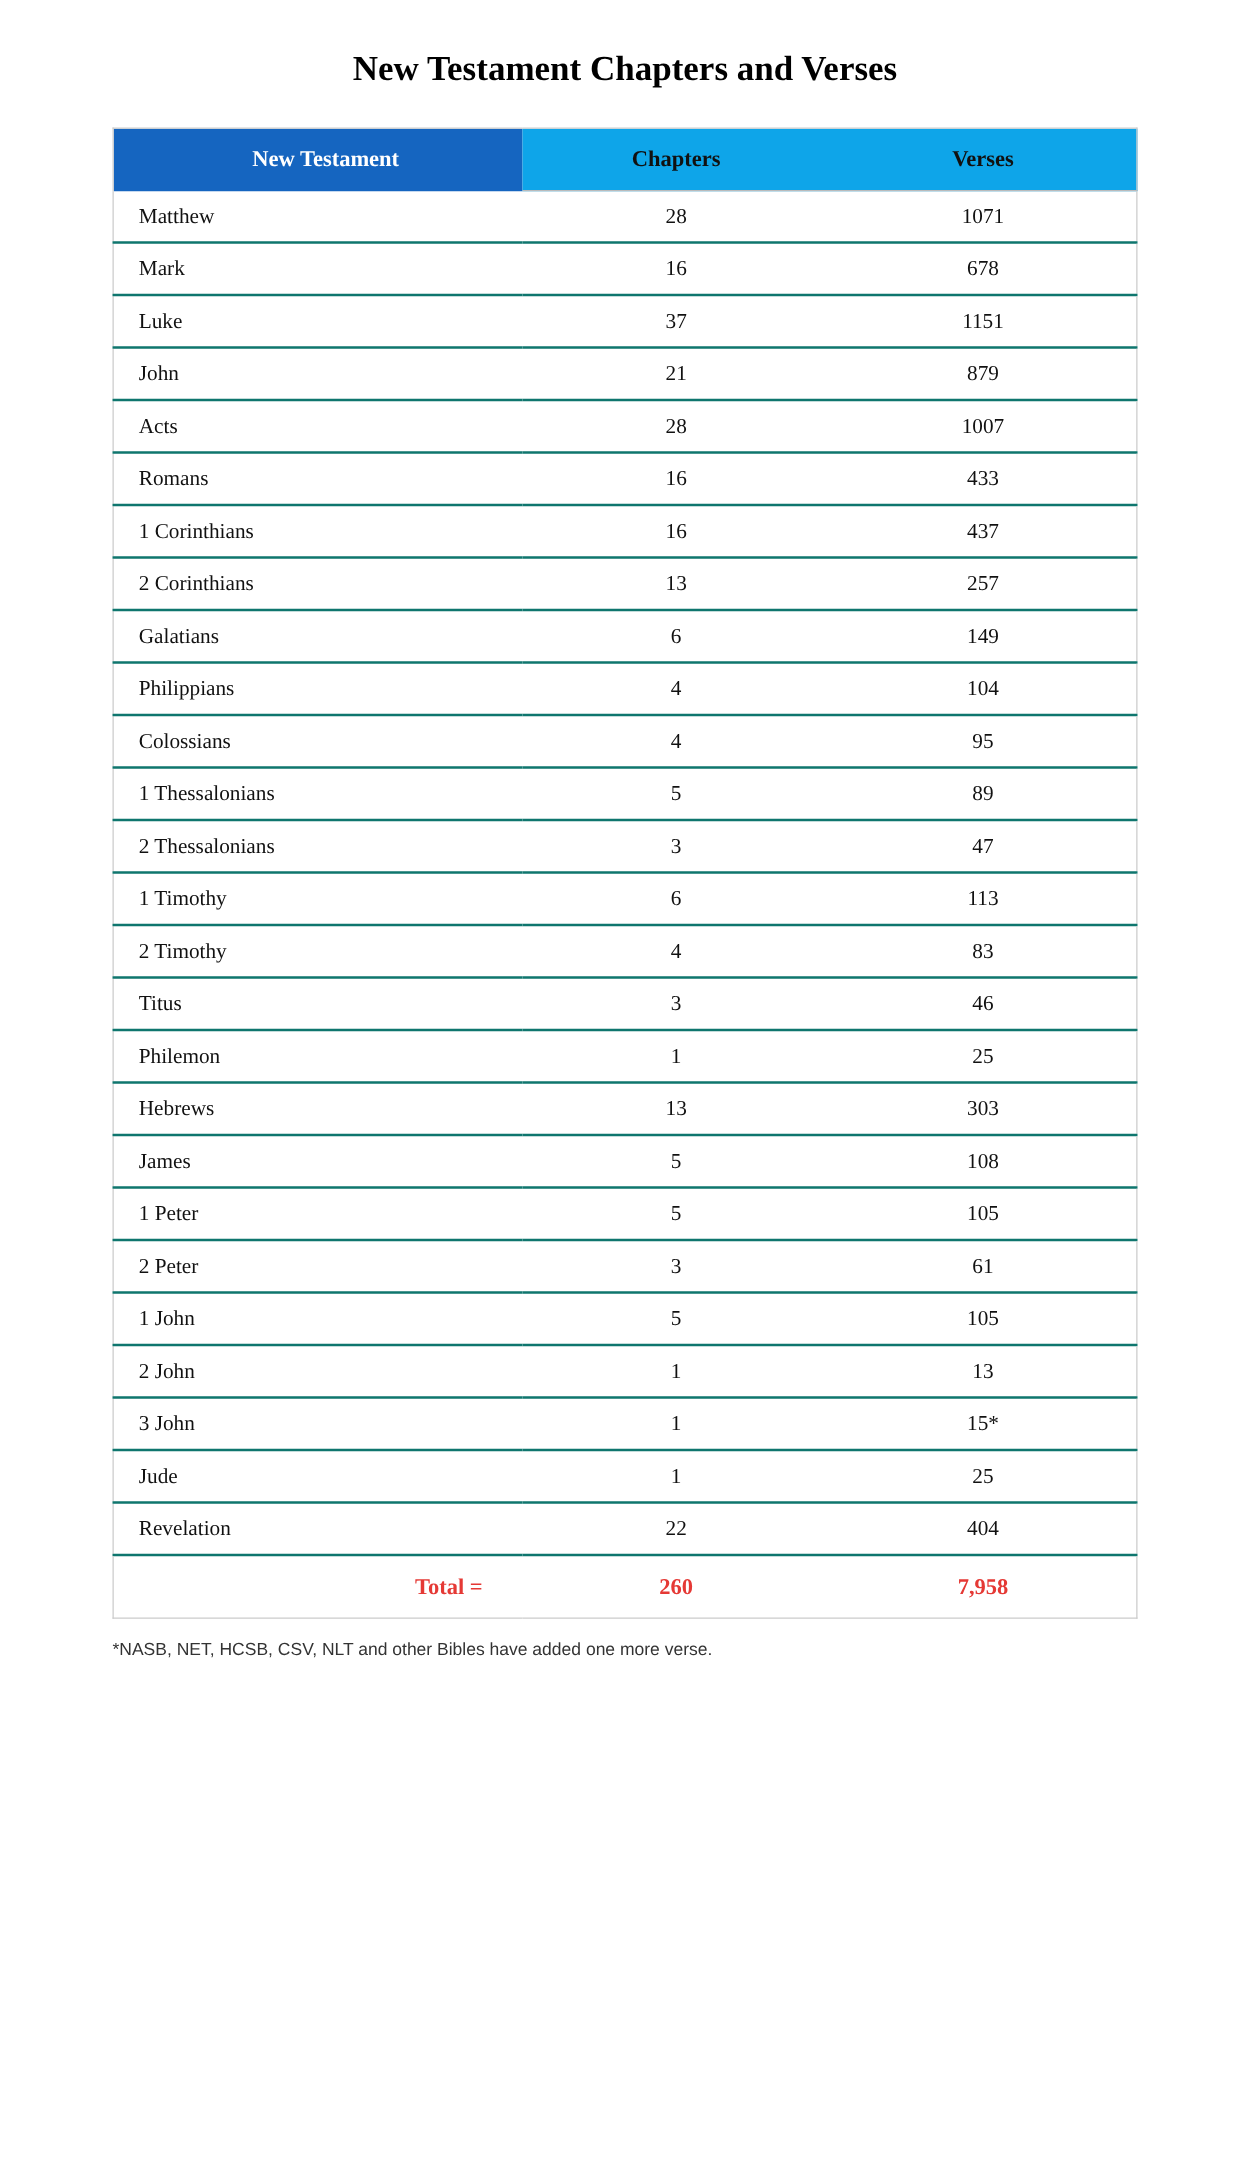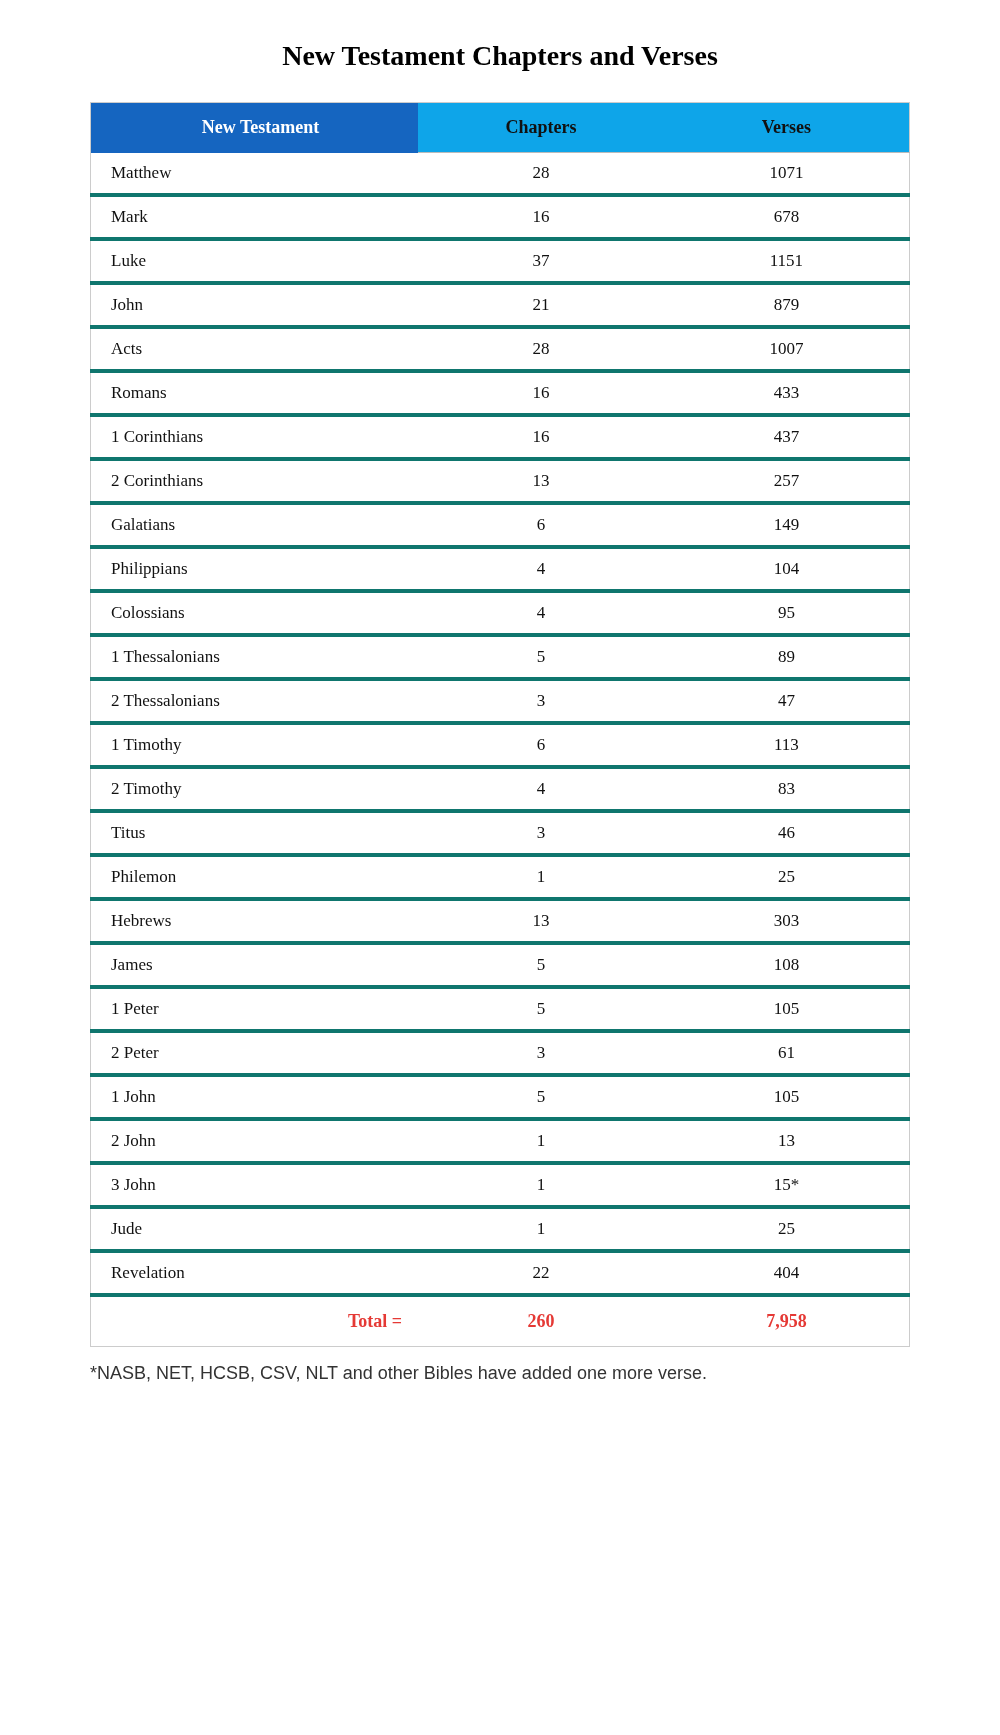--- a/index.html
+++ b/index.html
@@ -43,48 +43,48 @@
       font-weight: bold;
       padding-left: 32px;
     }
     thead tr th:not(:first-child) {
       text-align: center;
       color: #111;
       background: #0ea5e9;
       border-bottom: 1px solid #bbb;
     }
     tbody tr {
-      border-bottom: 4px solid #0f766e;
+      border-bottom: 2px solid #0f766e;
       padding-left: 27px;
     }
     tbody tr td {
       padding: 10px 20px;
       font-size: 17px;
     }
     tbody tr td:first-child {
       color: #111;
       font-size: 17px;
     }
     tbody tr td:not(:first-child) {
       text-align: center;
       color: #111;
     }
     tfoot tr td {
-      padding: 14px 16px;
+      padding: 14px 32px;
       font-size: 18px;
       font-weight: bold;
       color: #e53935;
       text-align: center;
     }
     tfoot tr td:first-child {
       text-align: right;
     }
     .footnote {
       margin-top: 16px;
-      font-size: 18px;
+      font-size: 14px;
       color: #333;
       font-family: Arial, sans-serif;
     }
     .col-book { width: 40%; }
     .col-chapters { width: 30%; }
     .col-verses { width: 30%; }
   </style>
 </head>
 <body>
 

